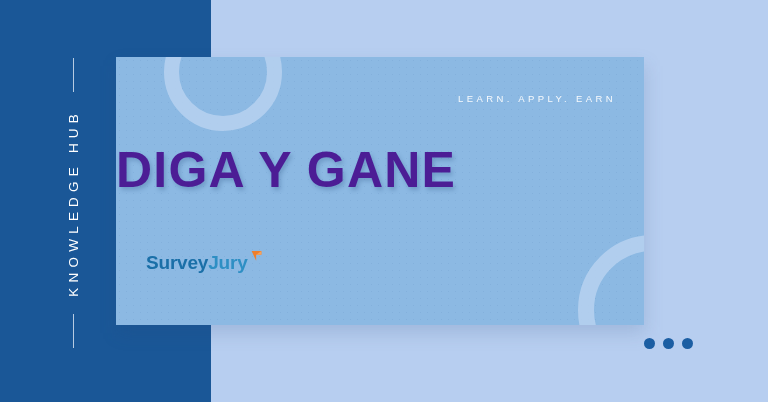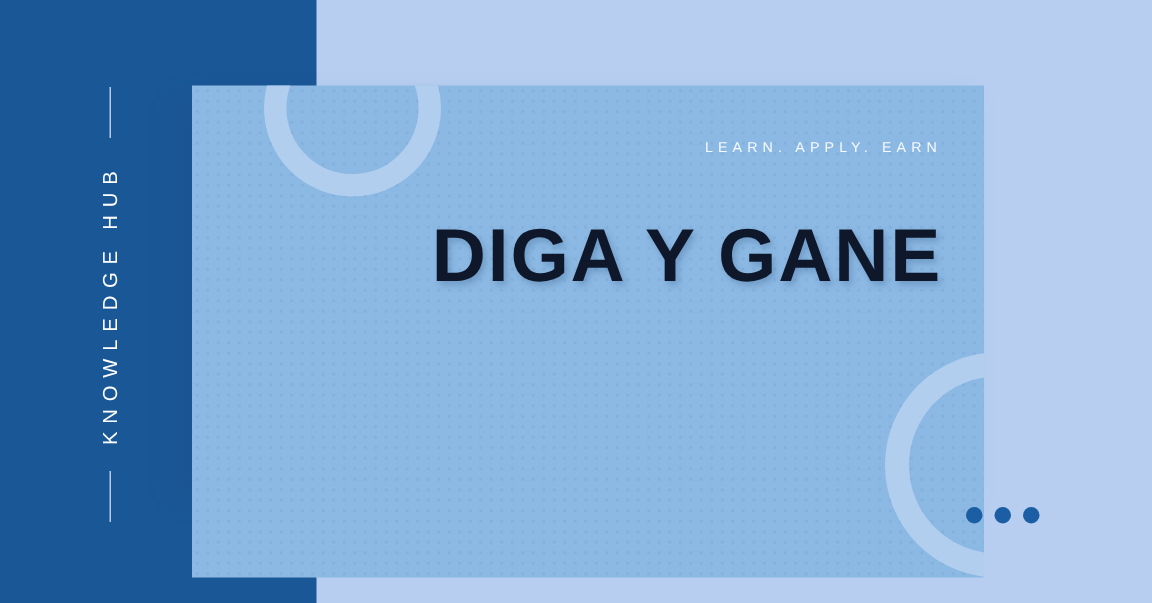--- a/index.html
+++ b/index.html
@@ -63,24 +63,24 @@
     position: absolute;
     left: 118px;
     top: 66px;
     width: 527px;
     height: 267px;
     background: rgba(40, 70, 120, 0.16);
     filter: blur(9px);
   }
   .card {
     position: absolute;
-    left: 128px;
+    left: 116px;
     top: 57px;
     width: 528px;
-    height: 328px;
+    height: 268px;
     background: #8cb9e3;
     overflow: hidden;
   }
   
   .card-dots {
     position: absolute;
     inset: 0;
     background-image: radial-gradient(#7ba9d6 0.9px, transparent 1px);
     background-size: 7px 7px;
     opacity: .55;
@@ -120,22 +120,22 @@
     letter-spacing: 3.4px;
     font-weight: 400;
     opacity: .93;
     white-space: nowrap;
   }
   .headline {
     position: absolute;
     left: 0;
     right: 28px;
     top: 88px;
-    text-align: right;
-    color: #0f172a;
+    text-align: left;
+    color: #4c1d95;
     font-size: 50px;
     line-height: 1;
     font-weight: 700;
     letter-spacing: 1.2px;
     text-shadow: 2px 3px 4px rgba(40, 78, 130, .28);
     white-space: nowrap;
   }
   .subhead {
     position: absolute;
     right: 62px;
@@ -208,20 +208,28 @@
     <div class="card-dots"></div>
 
     <div class="ring ring-tl"></div>
     <div class="ring ring-br"></div>
 
     <div class="tagline">LEARN. APPLY. EARN</div>
 
     <div class="headline">DIGA Y GANE</div>
 
 
+    <div class="logo">
+      <span class="logo-word logo-survey">Survey</span>
+      <span class="logo-word logo-jury">Jury</span>
+      <svg class="logo-mark" viewBox="0 0 20 20">
+        <polygon points="4,3 19,3 19,9 11,9 11,18" fill="#f07f2c"></polygon>
+        <polygon points="11,9 19,9 19,3" fill="#f5a25c"></polygon>
+      </svg>
+    </div>
   </div>
 
   <div class="dots">
     <span class="dot"></span>
     <span class="dot"></span>
     <span class="dot"></span>
   </div>
 
 </div>
 

